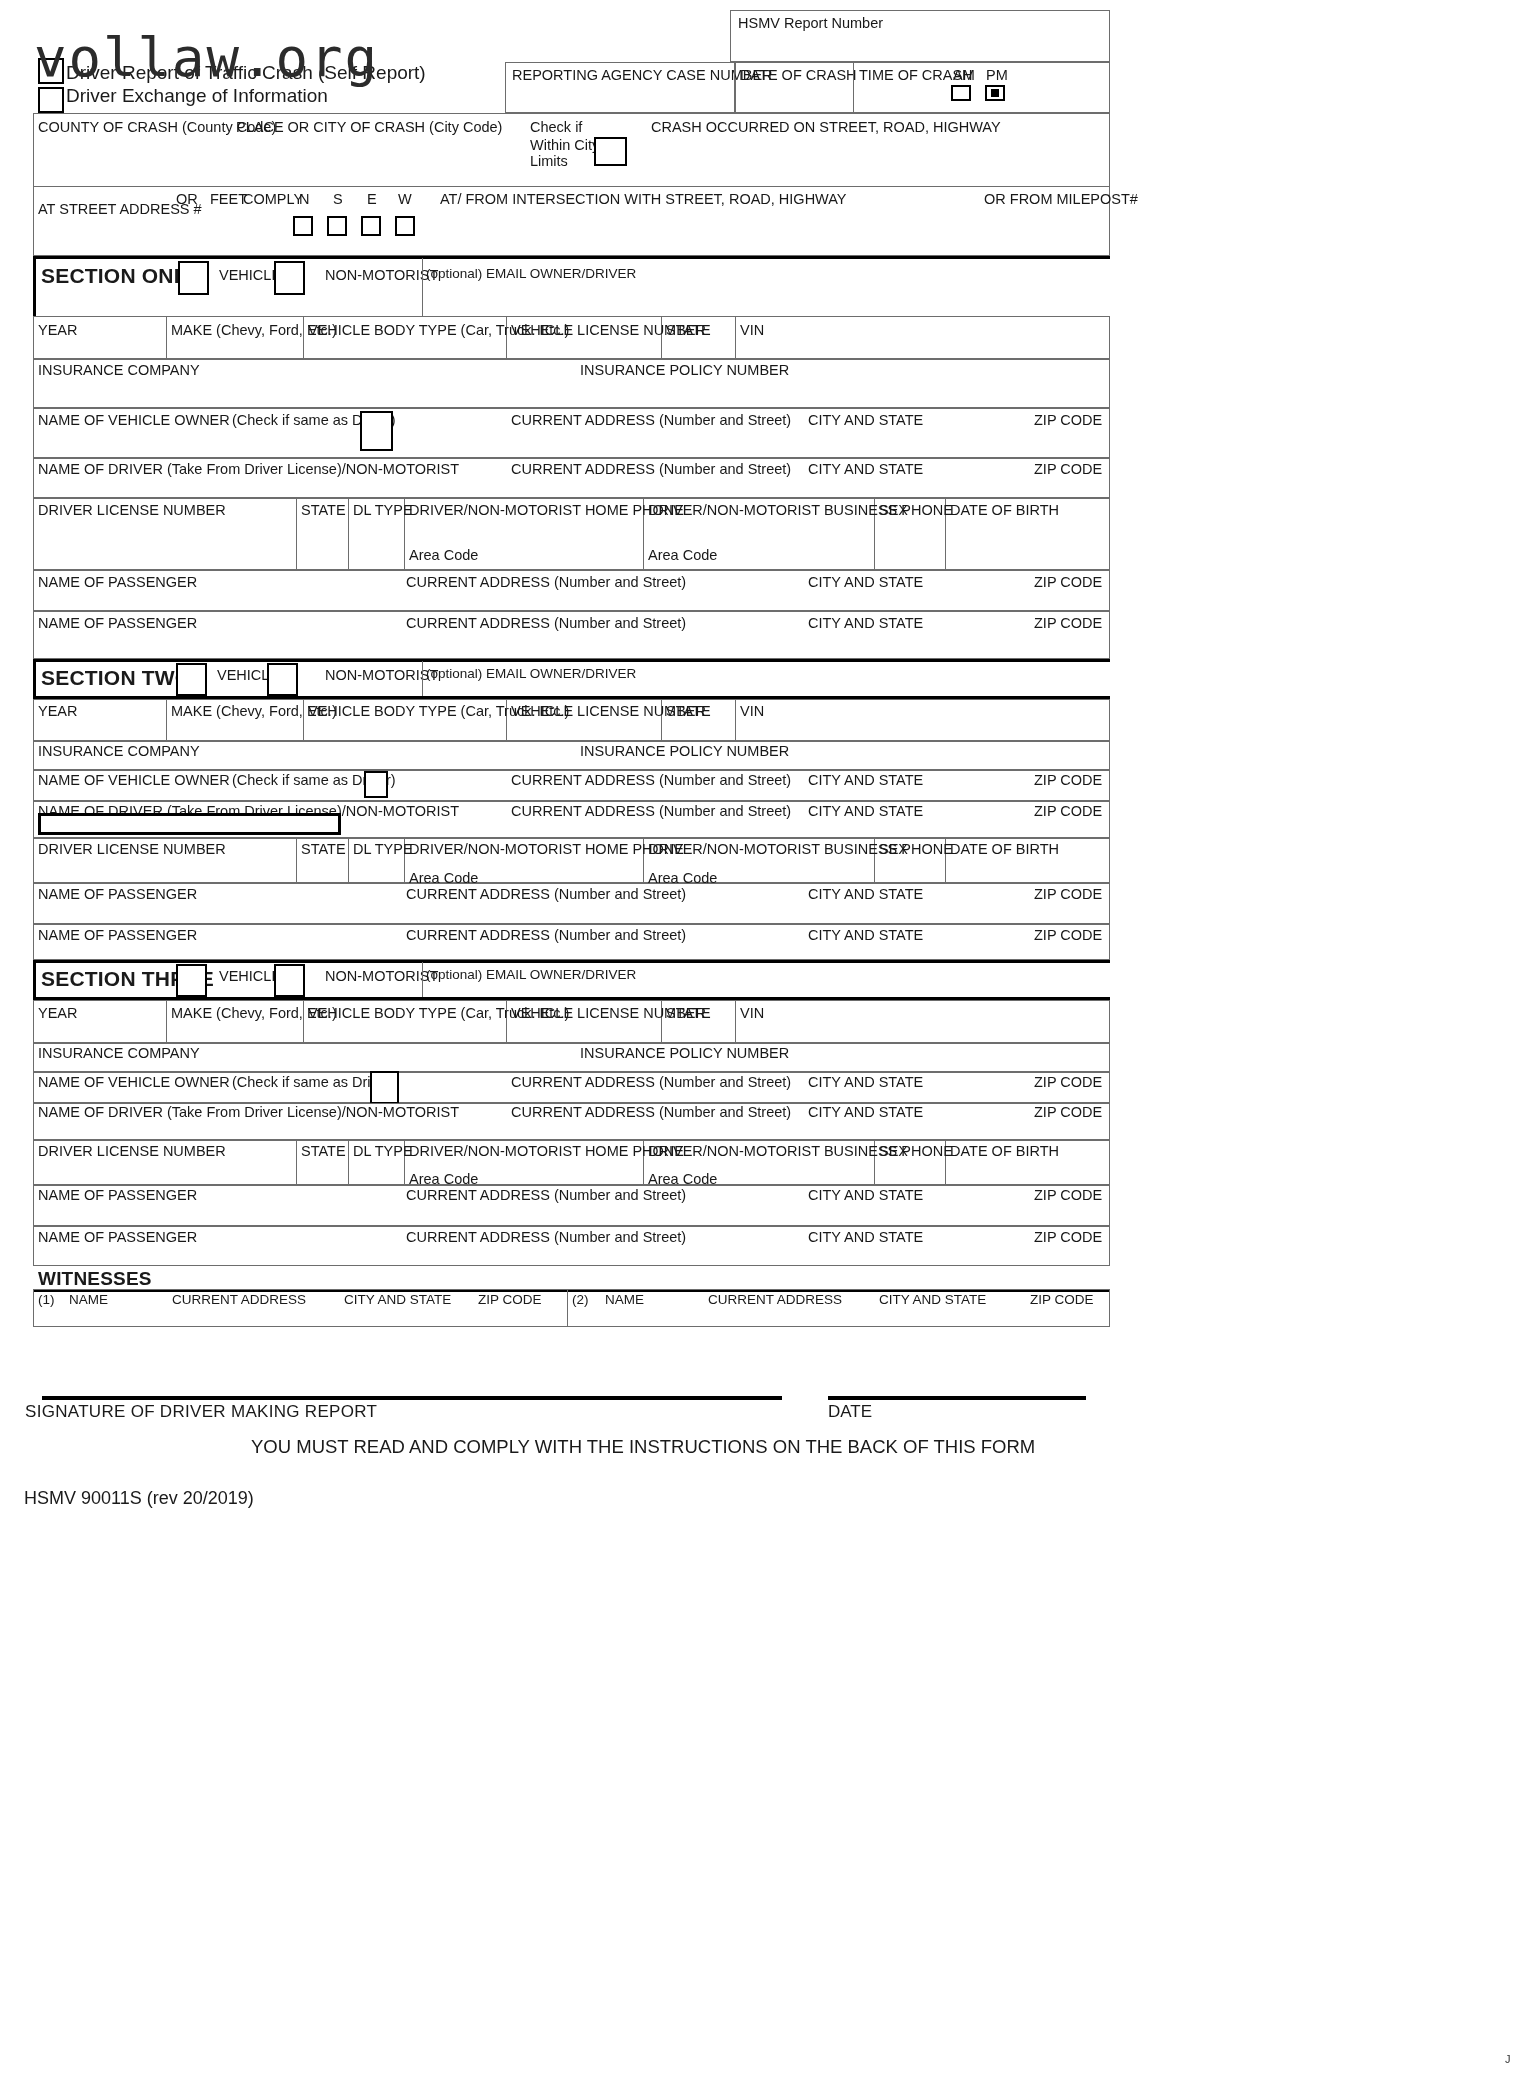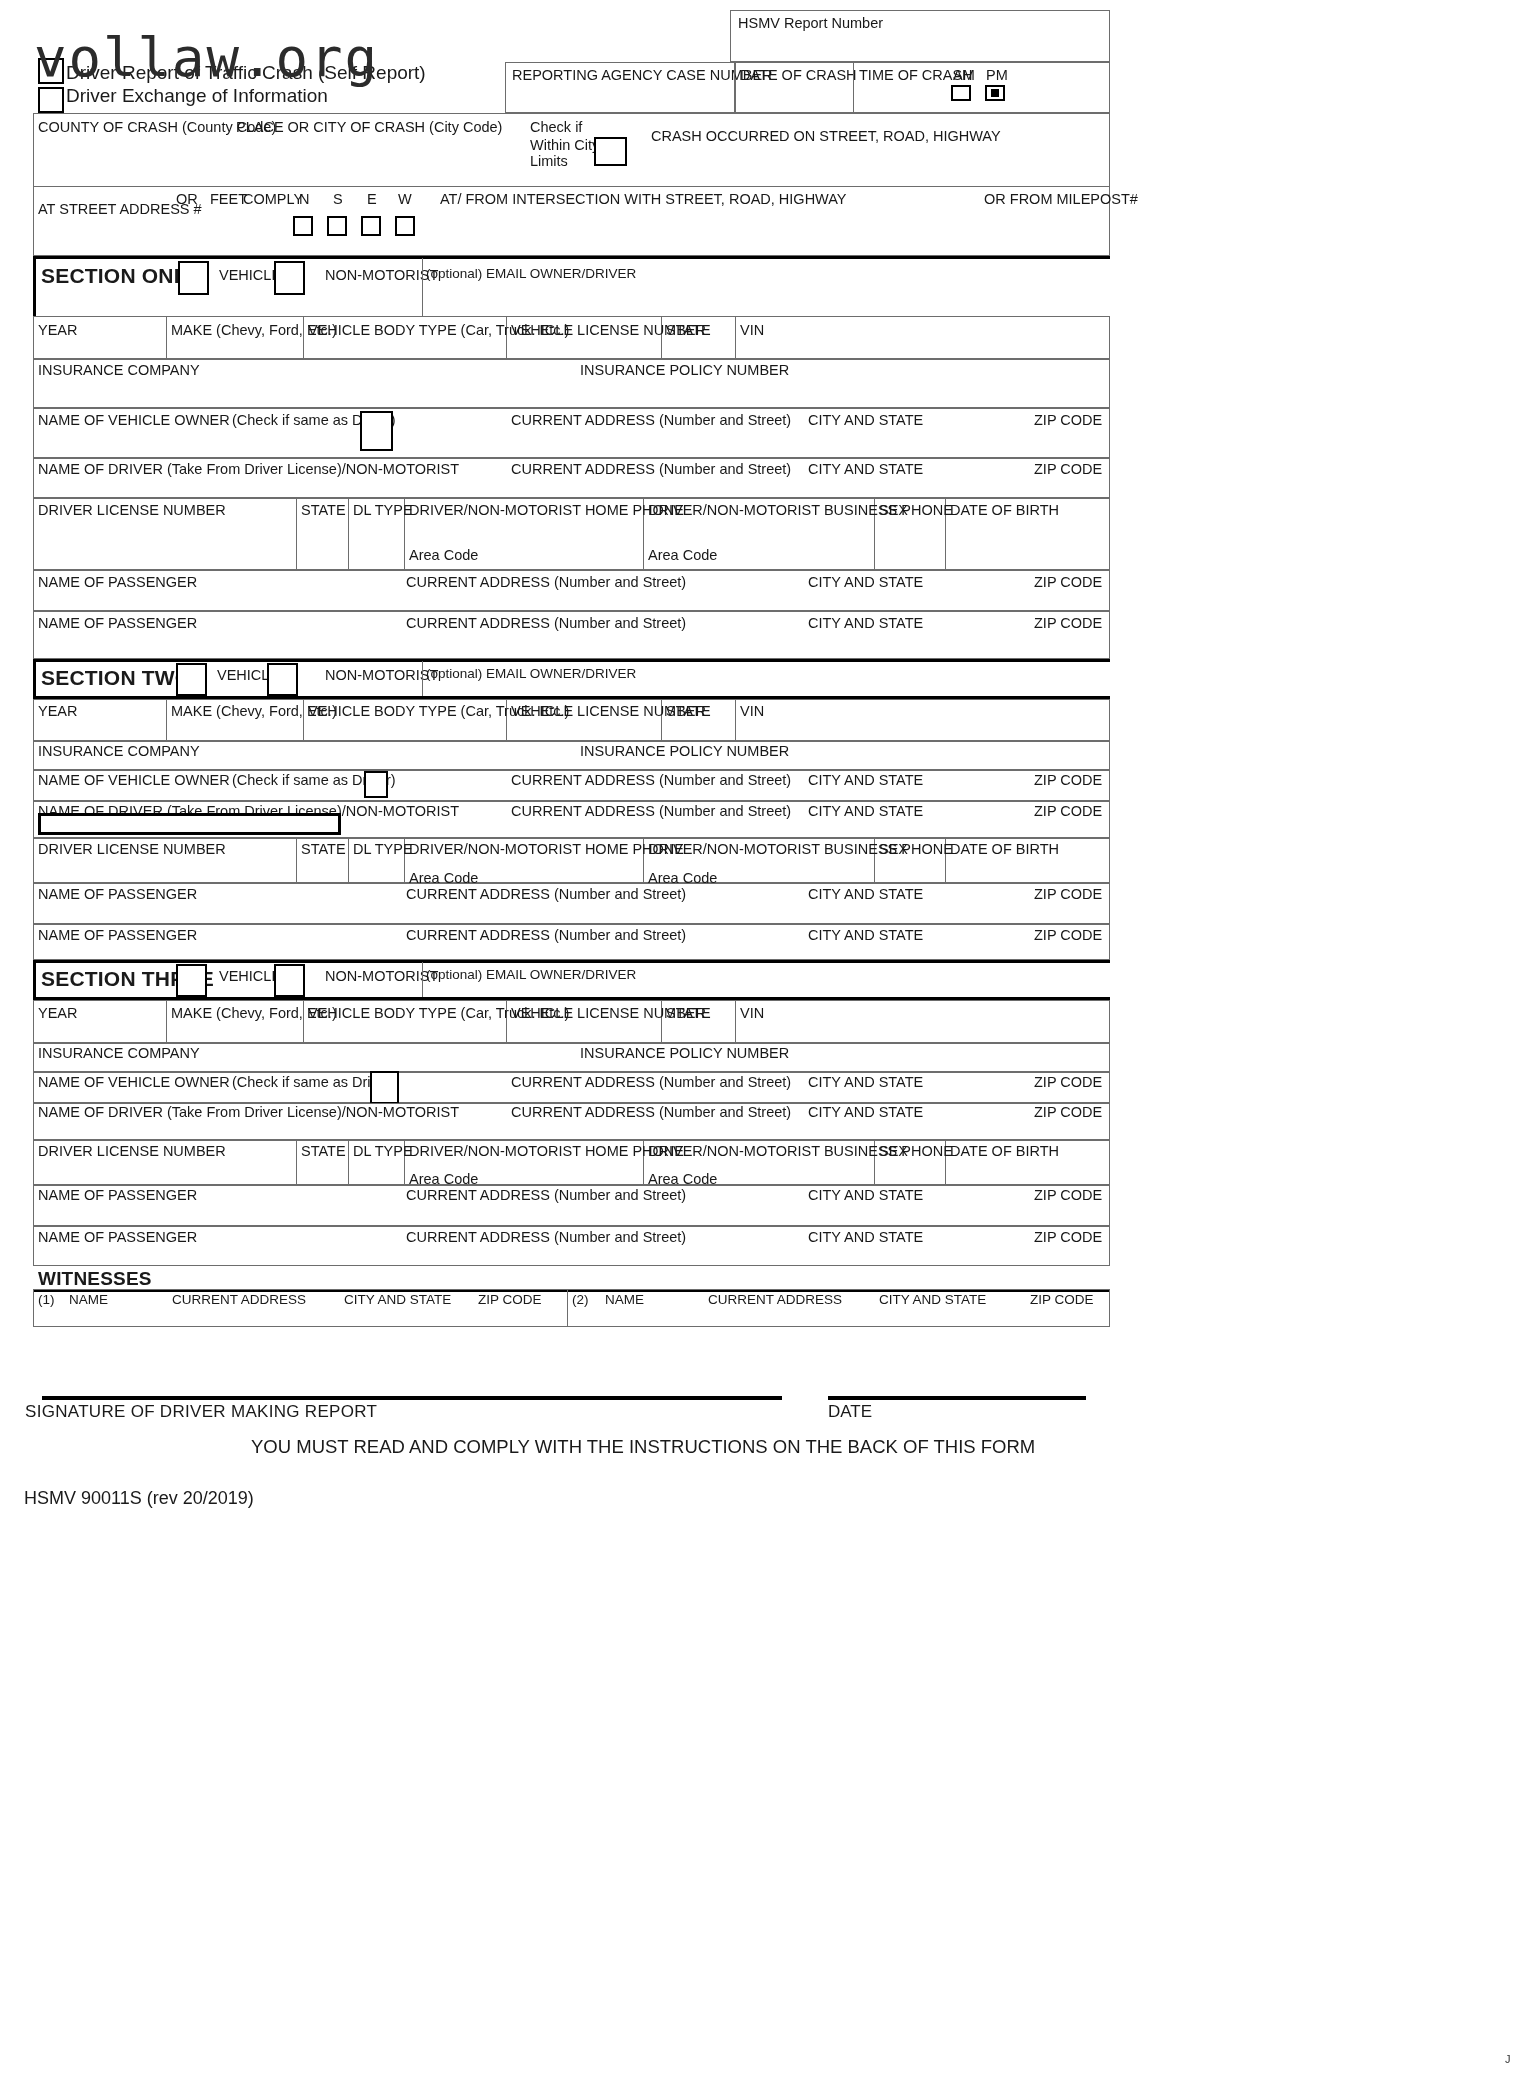--- a/index.html
+++ b/index.html
@@ -143,21 +143,21 @@
   <div class="bx" style="left:33px; top:113px; width:1077px; height:143px;"></div>
 
   <div class="lbl" style="position:absolute; left:38px; top:119px;">COUNTY OF CRASH (County Code)</div>
   <div class="lbl" style="position:absolute; left:236px; top:119px;">PLACE OR CITY OF CRASH (City Code)</div>
 
   <div class="lbl" style="position:absolute; left:530px; top:119px;">Check if</div>
   <div class="lbl" style="position:absolute; left:530px; top:137px;">Within City</div>
   <div class="lbl" style="position:absolute; left:530px; top:153px;">Limits</div>
   <div class="chk" style="left:594px; top:137px; width:33px; height:29px;"></div>
 
-  <div class="lbl" style="position:absolute; left:651px; top:128px;">CRASH OCCURRED ON STREET, ROAD, HIGHWAY</div>
+  <div class="lbl" style="position:absolute; left:651px; top:119px;">CRASH OCCURRED ON STREET, ROAD, HIGHWAY</div>
 
   <div class="bx-h" style="left:33px; top:186px; width:1077px;"></div>
 
   <div class="lbl" style="position:absolute; left:38px; top:191px;margin-top:10px;">AT STREET ADDRESS #</div>
   <div class="lbl" style="position:absolute; left:176px; top:191px;">OR</div>
   <div class="lbl" style="position:absolute; left:210px; top:191px;">FEET</div>
   <div class="lbl" style="position:absolute; left:243px; top:191px;">COMPLY</div>
 
   <div class="lbl" style="position:absolute; left:299px; top:191px;">N</div>
   <div class="lbl" style="position:absolute; left:333px; top:191px;">S</div>

